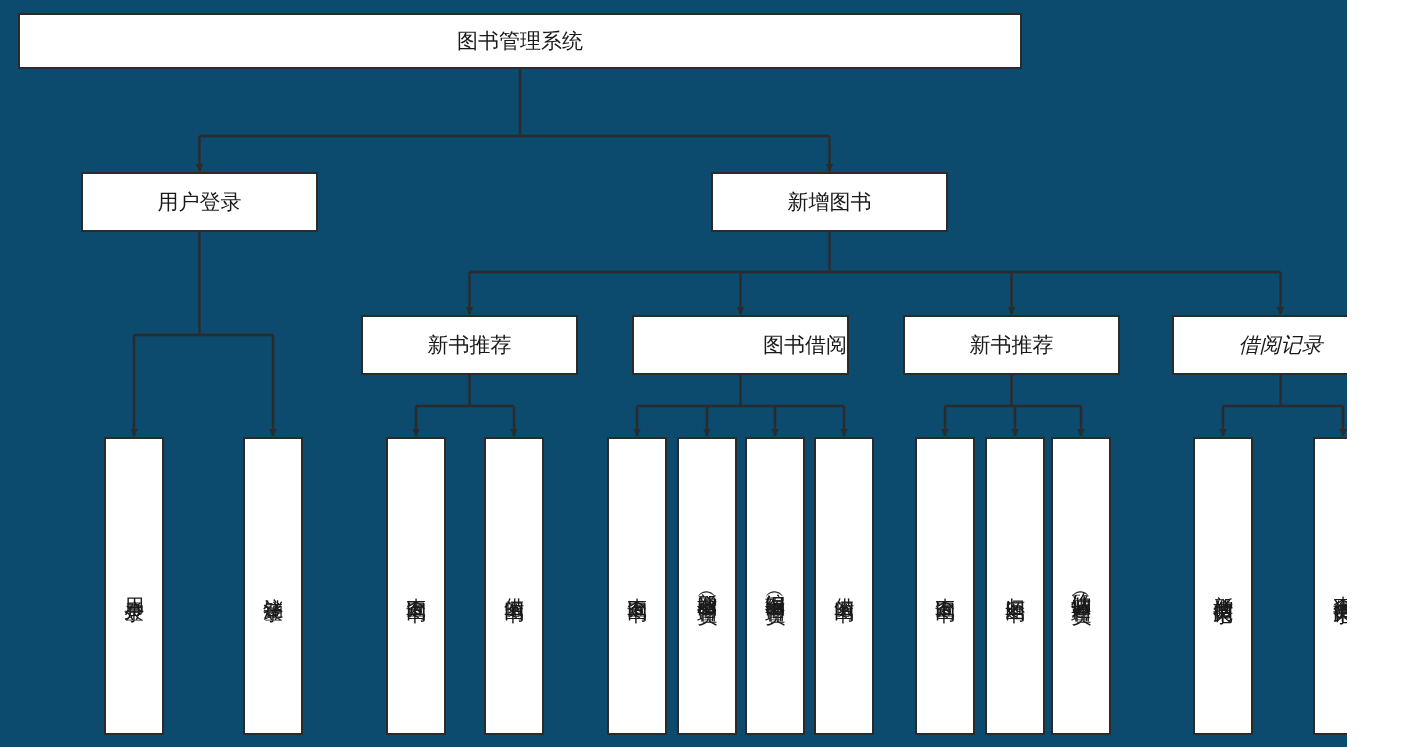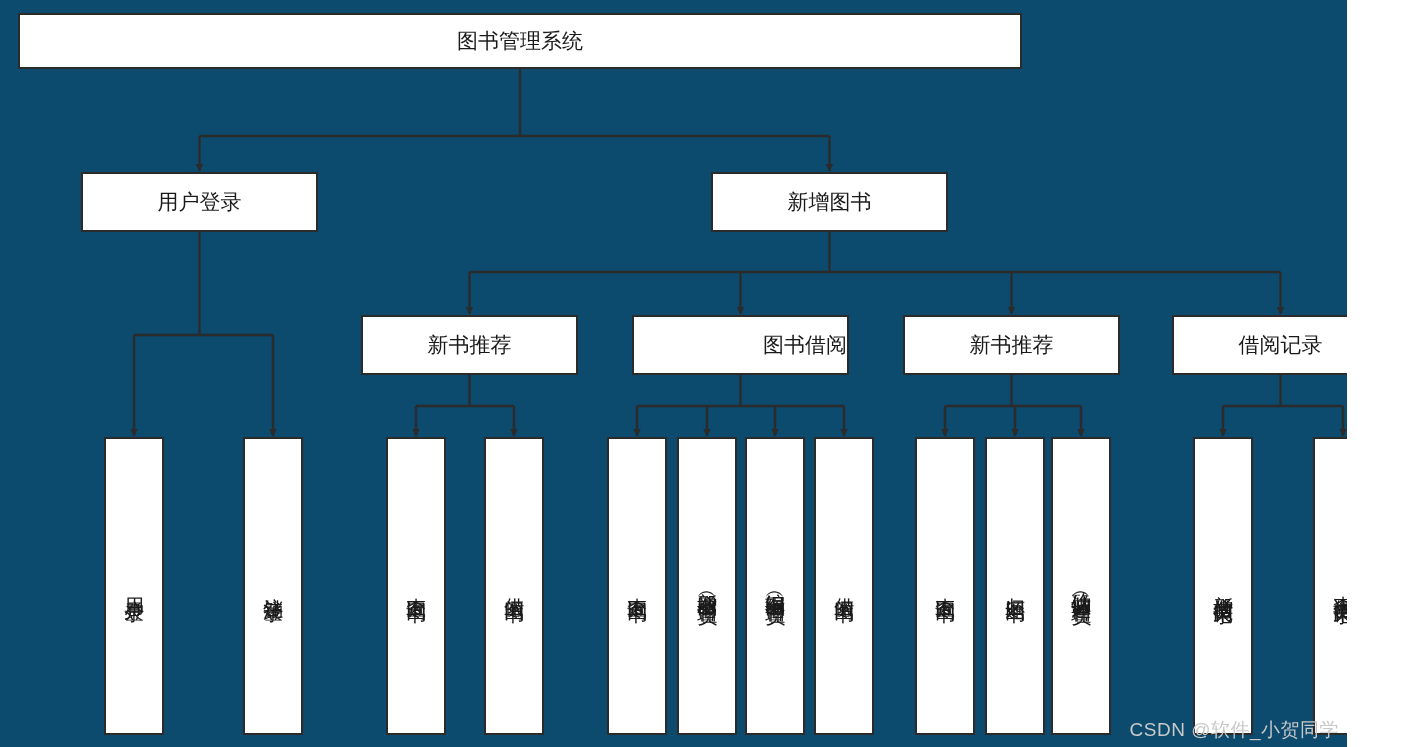--- a/index.html
+++ b/index.html
@@ -121,21 +121,21 @@
       </div>
       <div class="node level3" style="left: 361px; top: 315px; width: 217px; height: 60px;">
         <span class="node-label">新书推荐</span>
       </div>
       <div class="node level3" style="left: 632px; top: 315px; width: 217px; height: 60px; justify-content: flex-end;">
         <span class="node-label">图书借阅</span>
       </div>
       <div class="node level3" style="left: 903px; top: 315px; width: 217px; height: 60px;">
         <span class="node-label">新书推荐</span>
       </div>
-      <div class="node level3" style="left: 1172px; top: 315px; width: 217px; height: 60px;">
+      <div class="node level3" style="left: 1172px; top: 315px; width: 217px; height: 60px; font-style: italic;">
         <span class="node-label">借阅记录</span>
       </div>
       <div class="node leaf" style="left: 104px; top: 437px; width: 60px; height: 298px;">
         <span class="node-label">用户登录</span>
       </div>
       <div class="node leaf" style="left: 243px; top: 437px; width: 60px; height: 298px;">
         <span class="node-label">注销登录</span>
       </div>
       <div class="node leaf" style="left: 386px; top: 437px; width: 60px; height: 298px;">
         <span class="node-label">查询图书</span>
@@ -165,14 +165,13 @@
         <span class="node-label">确认归还（管理员）</span>
       </div>
       <div class="node leaf" style="left: 1193px; top: 437px; width: 60px; height: 298px;">
         <span class="node-label">新增借阅记录</span>
       </div>
       <div class="node leaf" style="left: 1313px; top: 437px; width: 60px; height: 298px;">
         <span class="node-label">查询借阅记录</span>
       </div>
     </div>
 
-  <div class="watermark">CSDN @软件_小贺同学</div>
 </div>
 
 </body></html>

